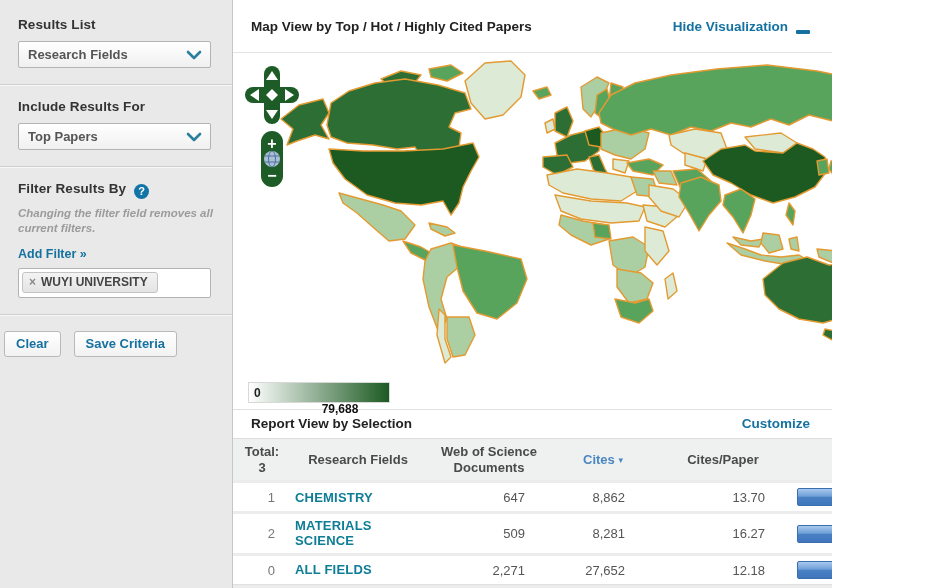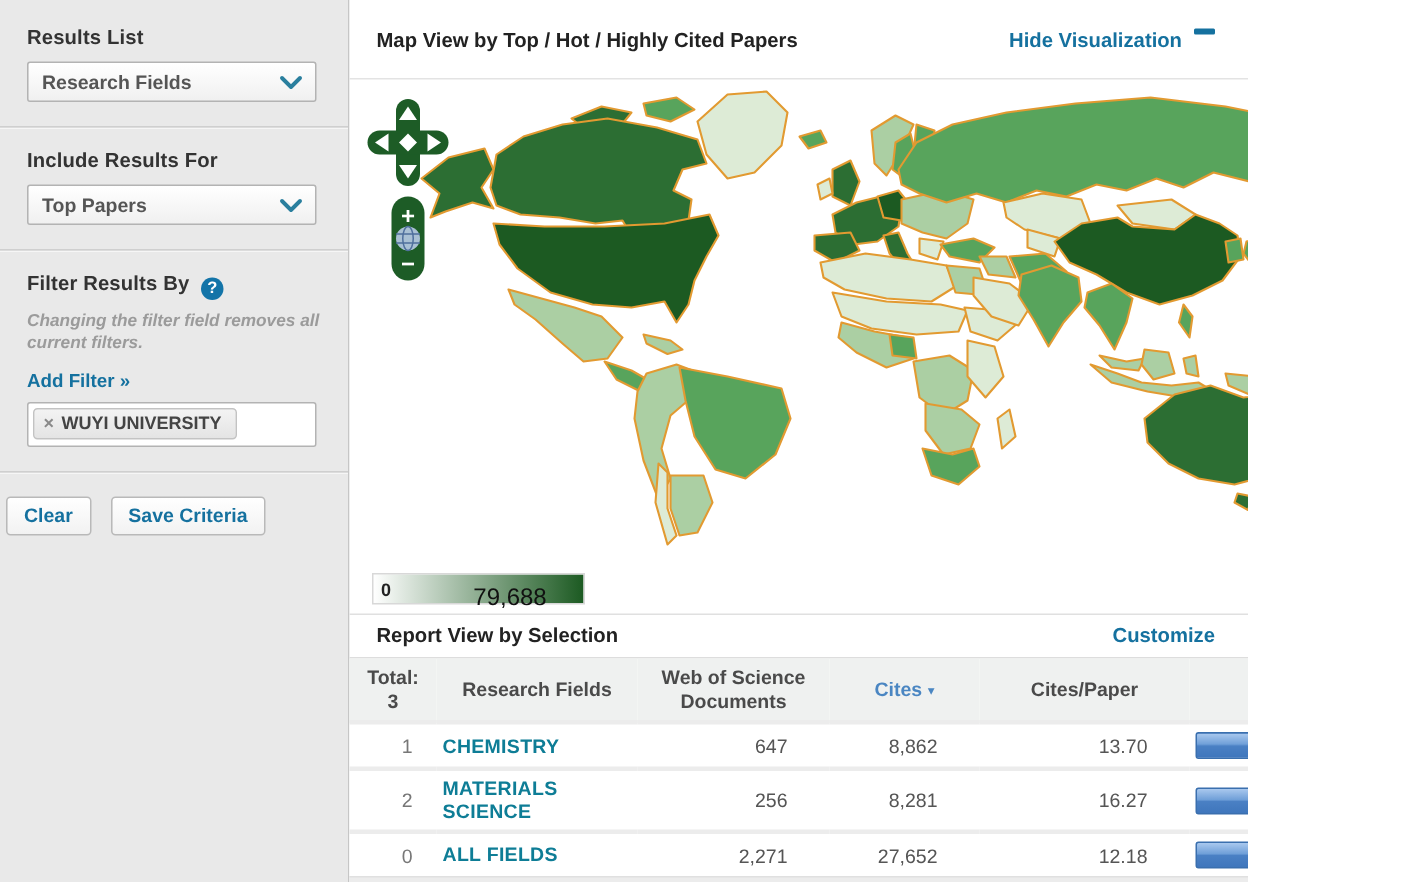--- a/index.html
+++ b/index.html
@@ -30,29 +30,29 @@
   .tag-x{color:#8a8a8a;font-weight:bold;font-size:12px;cursor:pointer;line-height:1;}
   .btn-row{display:flex;gap:13px;border-top:1px solid #cfcfcf;box-shadow:inset 0 1px 0 #f6f6f6;padding:16px 4px;}
   .btn{background:linear-gradient(#ffffff,#f2f2f2);border:1px solid #b9b9b9;border-radius:3px;
     font-size:13px;font-weight:bold;color:var(--link-blue);padding:4px 11px 5px;cursor:pointer;font-family:inherit;}
 
   
   .main{flex:1;display:flex;flex-direction:column;background:#fff;min-width:0;}
   .map-header{height:54px;display:flex;align-items:center;justify-content:space-between;
     padding:0 22px 0 18px;border-bottom:1px solid #e3e3e3;}
   .map-header h2{font-size:13.5px;font-weight:bold;color:#222;}
-  .hide-link{display:flex;align-items:flex-start;font-size:13.5px;font-weight:bold;color:var(--link-blue);text-decoration:none;cursor:pointer;padding-left:13px;}
+  .hide-link{display:flex;align-items:flex-end;font-size:13.5px;font-weight:bold;color:var(--link-blue);text-decoration:none;cursor:pointer;padding-left:13px;}
   .minus-glyph{display:inline-block;width:14px;height:4px;background:var(--link-blue);border-radius:1px;margin-left:8px;}
 
   .map-area{height:360px;position:relative;}
   .map-area svg{display:block;}
   .land{stroke:var(--map-border);stroke-width:1.4;stroke-linejoin:round;stroke-linecap:round;cursor:pointer;}
   .legend{position:absolute;left:15px;bottom:6px;width:142px;height:21px;border:1px solid #d8d8d8;}
   .legend .lg-min{position:absolute;left:5px;top:3px;font-size:12px;font-weight:bold;color:#222;}
-  .legend .lg-max{position:absolute;left:65%;top:7px;transform:translateX(-50%);font-size:16px;font-weight:normal;color:#111;}
+  .legend .lg-max{position:absolute;left:65%;top:19px;transform:translateX(-50%);font-size:12px;font-weight:bold;color:#111;}
 
   .report-bar{height:31px;display:flex;align-items:center;justify-content:space-between;
     padding:0 22px 0 18px;border-top:1px solid #e0e0e0;border-bottom:1px solid #ddd;}
   .report-bar h2{font-size:13.5px;font-weight:bold;color:#222;}
   .customize-link{font-size:13.5px;font-weight:bold;color:var(--link-blue);text-decoration:none;cursor:pointer;}
 
   table{border-collapse:collapse;width:100%;table-layout:fixed;font-size:13px;}
   thead th{background:var(--header-bg);border-bottom:1px solid #d4d4d4;color:#4a4a4a;font-weight:bold;
     font-size:13px;line-height:1.2;padding:5px 4px;vertical-align:middle;cursor:pointer;}
   th.c-rank{width:58px;} th.c-field{width:134px;} th.c-docs{width:128px;}
@@ -262,21 +262,21 @@
             <div class="tp-track">
                 <div class="tp-bar" style="width: 100%;">
                   <span>7</span>
                 </div>
               </div>
           </td>
         </tr>
         <tr>
           <td class="cell-rank">2</td>
           <td class="cell-field"><a>MATERIALS SCIENCE</a></td>
-          <td class="num">256</td>
+          <td class="num">509</td>
           <td class="num">8,281</td>
           <td class="num">16.27</td>
           <td class="cell-top">
             <div class="tp-track">
                 <div class="tp-bar" style="width: 100%;">
                   <span>7</span>
                 </div>
               </div>
           </td>
         </tr>

